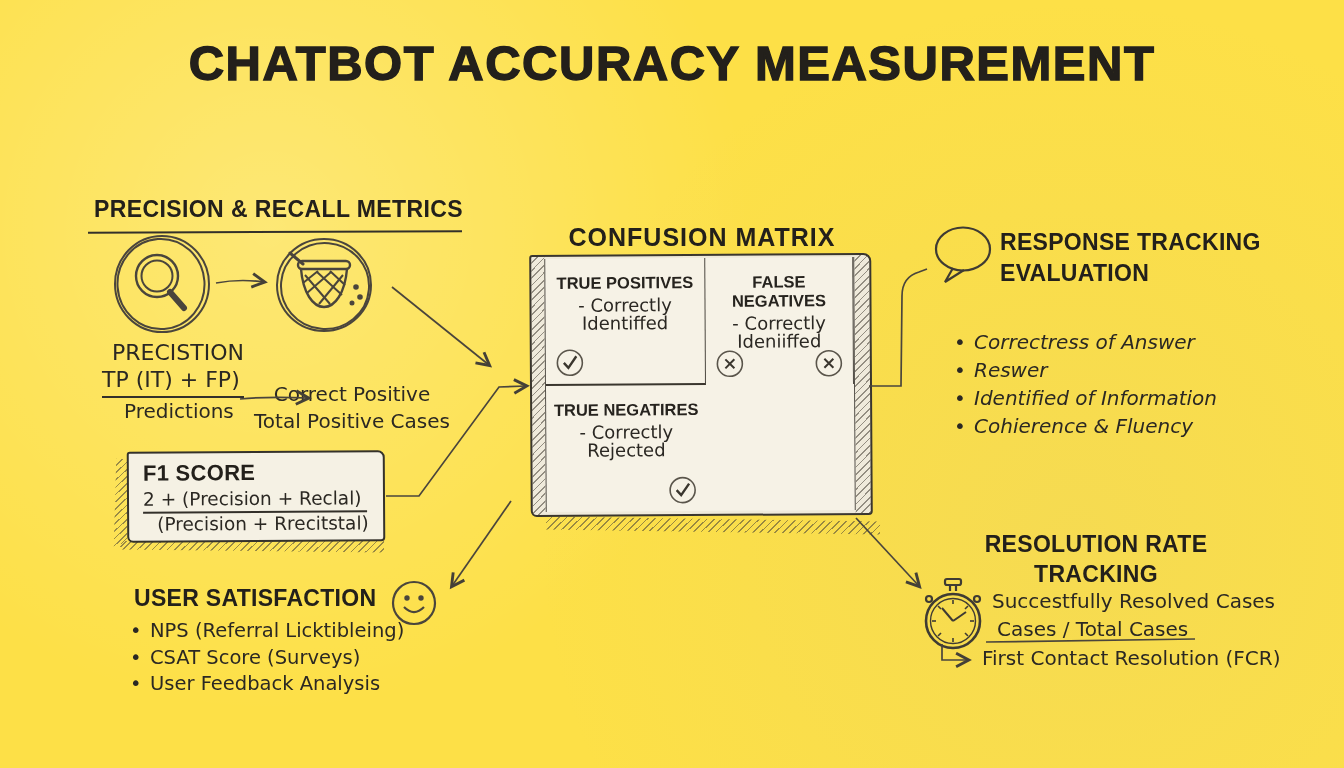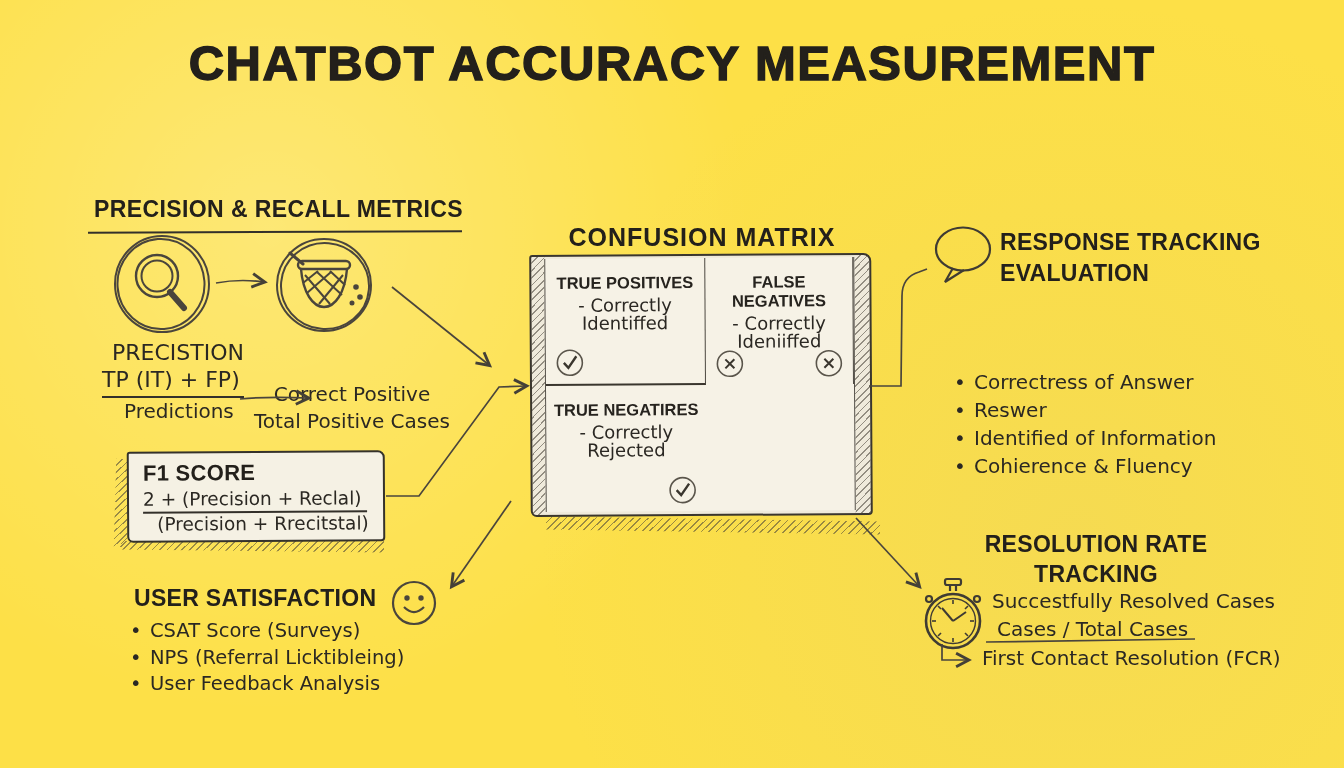--- a/index.html
+++ b/index.html
@@ -65,21 +65,21 @@
   .cell { position:relative; text-align:center; padding-top:15px; }
   .cell.br-r { border-right:1.7px solid #4C4840; }
   .cell.br-b { border-bottom:2px solid #3A362E; }
   .cell .ctitle { font-family:"Liberation Sans",sans-serif; font-weight:700; font-size:16.5px; color:#26231E; }
   .cell .cdesc  { font-size:18px; line-height:18px; margin-top:4px; padding:0 6px; }
   .mark { position:absolute; bottom:7px; width:28px; height:28px; }
   .mark.ml { left:10px; } .mark.mr { right:10px; }
   #cm-shadow-b { left:546px; top:519px; width:334px; height:13px; transform:rotate(0.9deg); }
   
   #ra-heading { left:1000px; top:227px; font-size:23px; line-height:31px; letter-spacing:0.3px; }
-  #ra-list { left:952px; top:368px; font-size:20px; line-height:28px; }
+  #ra-list { left:952px; top:328px; font-size:20px; line-height:28px;font-style:italic; }
   #rr-heading { left:945px; top:529px; width:302px; text-align:center; font-size:23px; line-height:30px; letter-spacing:0.3px; }
   #rr-line1 { left:992px; top:589px; font-size:20px; }
   #rr-line2 { left:997px; top:617px; font-size:20px; }
   #rr-note  { left:982px; top:646px; font-size:20px; }
   svg { display:block; }
 </style>
 </head>
 <body>
 
 <div id="stage">
@@ -135,22 +135,22 @@
   <div id="us-heading" class="abs marker">USER SATISFACTION</div>
   <svg class="abs" style="left:390px;top:579px" width="48" height="48" viewBox="0 0 48 48">
     <g fill="none" stroke="#4A453C" stroke-width="2.2">
       <circle cx="24" cy="24" r="21"></circle>
       <circle cx="17" cy="19" r="1.6" fill="#4A453C"></circle>
       <circle cx="31" cy="19" r="1.6" fill="#4A453C"></circle>
       <path d="M14,28 Q24,38 34,28"></path>
     </g>
   </svg>
   <ul id="us-list" class="abs blist hand">
+    <li>NPS (Referral Licktibleing)</li>
     <li>CSAT Score (Surveys)</li>
-    <li>NPS (Referral Licktibleing)</li>
     <li>User Feedback Analysis</li>
   </ul>
 
   <div id="cm-heading" class="abs marker">CONFUSION MATRIX</div>
 
   <div id="matrix" class="abs">
     <div class="strip l hatch"></div>
     <div class="strip r hatch"></div>
     <div id="cells">
       <div class="cell br-r br-b">

